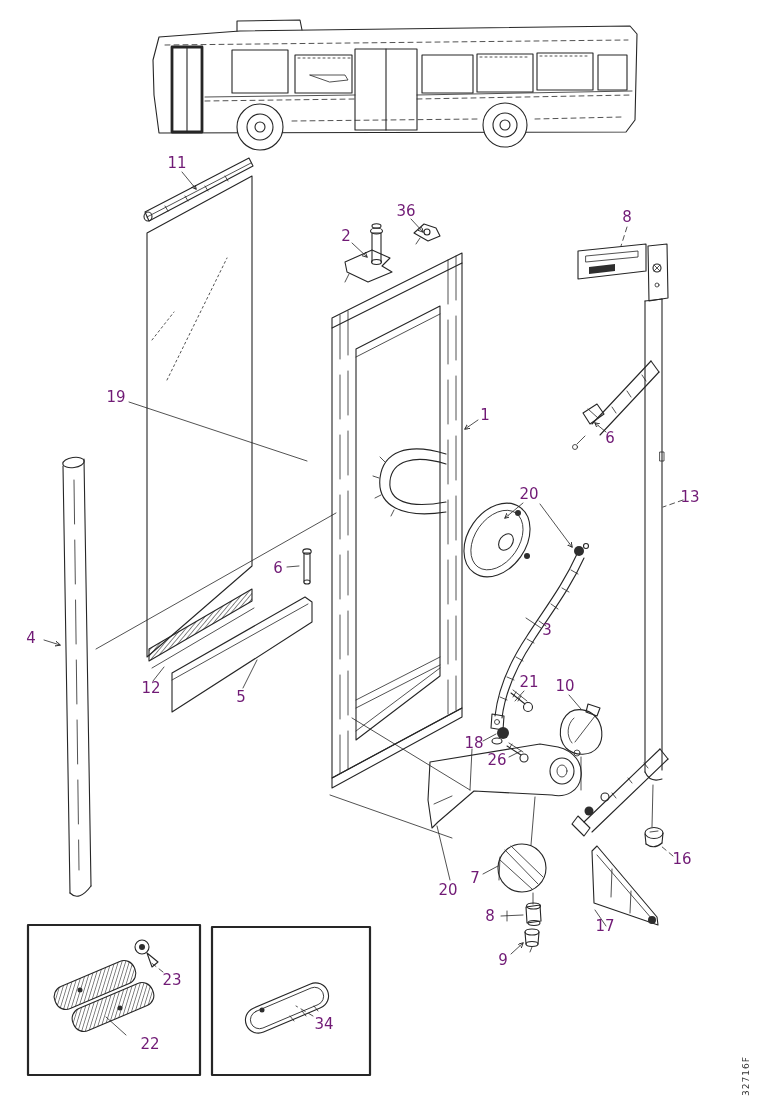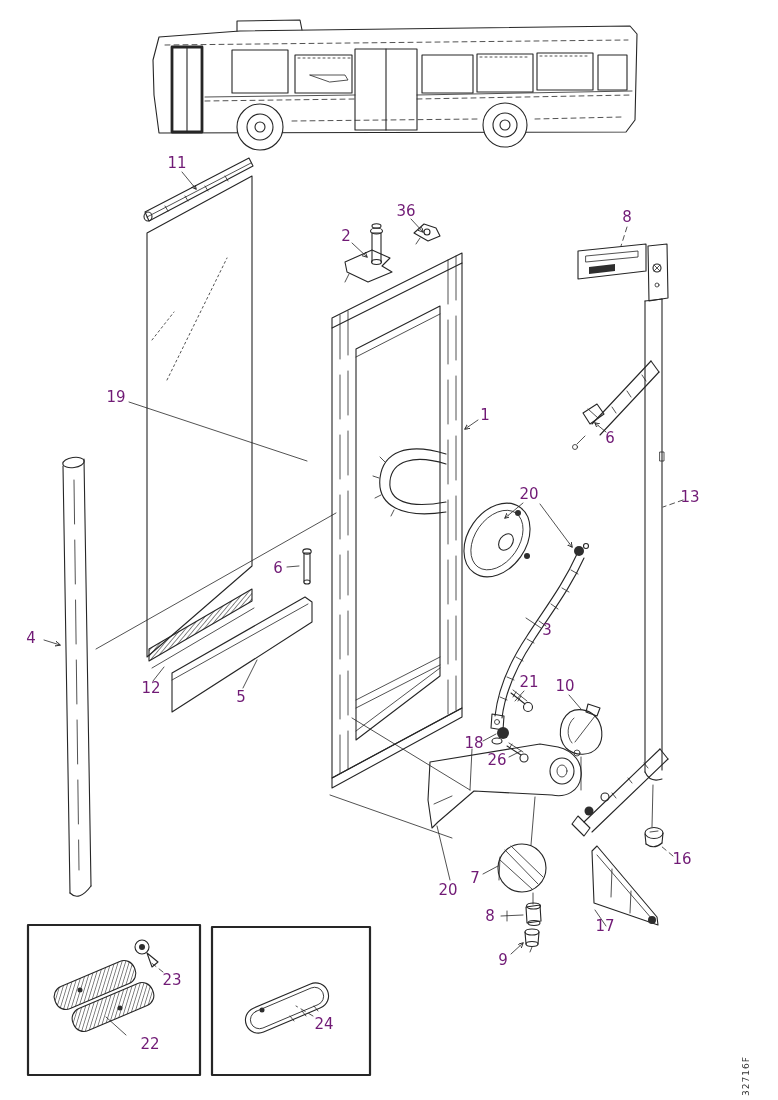--- a/index.html
+++ b/index.html
@@ -350,20 +350,20 @@
 <div class="callout" style="left:627px;top:217px">8</div>
 <div class="callout" style="left:610px;top:438px">6</div>
 <div class="callout" style="left:682px;top:859px">16</div>
 <div class="callout" style="left:605px;top:926px">17</div>
 <div class="callout" style="left:448px;top:890px">20</div>
 <div class="callout" style="left:116px;top:397px">19</div>
 <div class="callout" style="left:529px;top:494px">20</div>
 <div class="callout" style="left:406px;top:211px">36</div>
 <div class="callout" style="left:150px;top:1044px">22</div>
 <div class="callout" style="left:172px;top:980px">23</div>
-<div class="callout" style="left:324px;top:1024px">24</div>
+<div class="callout" style="left:324px;top:1024px">34</div>
 <div class="callout" style="left:529px;top:682px">21</div>
 <div class="callout" style="left:497px;top:760px">26</div>
 <div class="callout" style="left:474px;top:743px">18</div>
 
 <div class="partcode">32716F</div>
 
 </div>
 
 </body></html>

